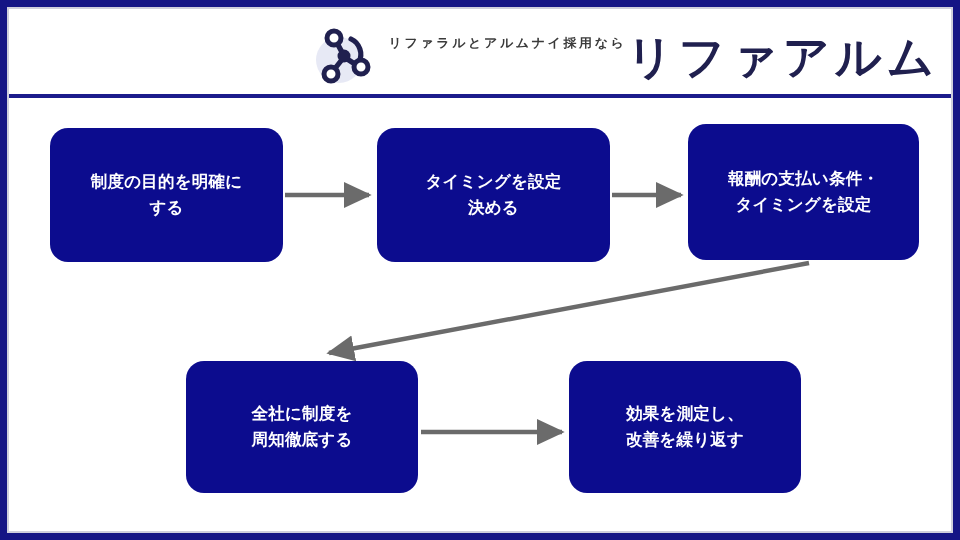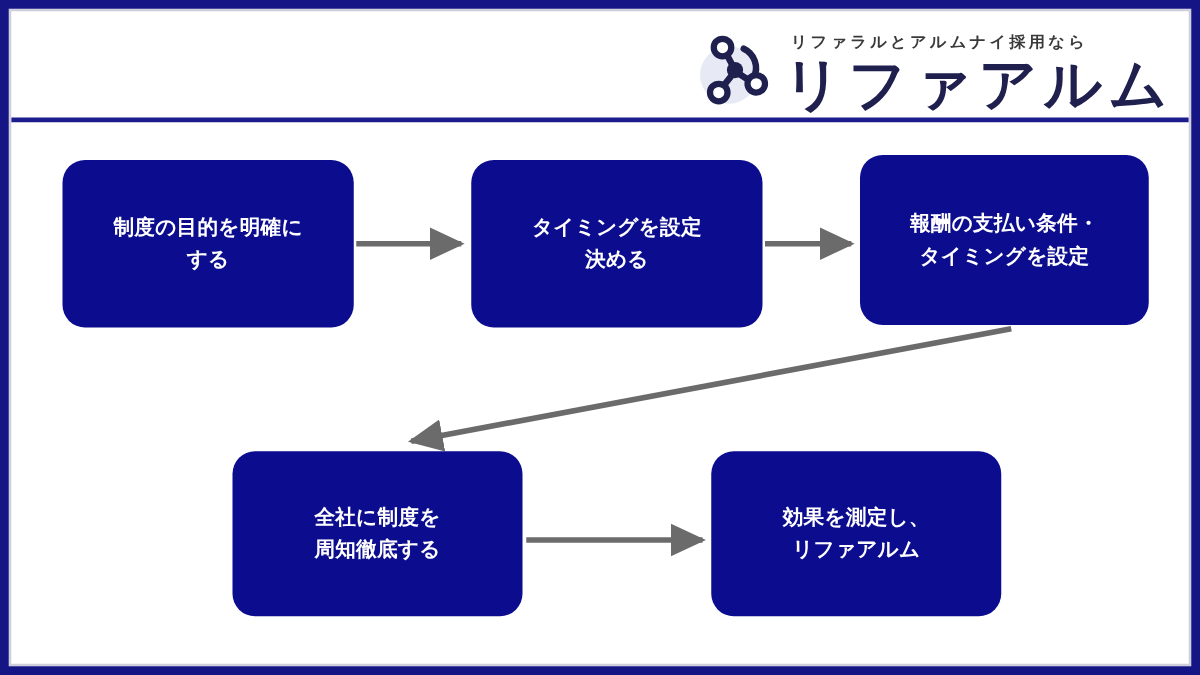--- a/index.html
+++ b/index.html
@@ -79,21 +79,21 @@
   }
   .logo-mark {
     position: relative;
     width: 66px;
     height: 62px;
     flex: 0 0 auto;
   }
   .logo-mark svg { display: block; }
   .logo-text {
     display: flex;
-    flex-direction: column;
+    flex-direction: row;
     align-items: flex-start;
     justify-content: center;
   }
   .logo-tagline {
     font-size: 13px;
     letter-spacing: 2.6px;
     color: #3a3a3a;
     font-weight: 700;
     margin-left: 6px;
     margin-bottom: 1px;
@@ -207,20 +207,20 @@
 周知徹底する</span>
     </div>
 
     <div class="node" style="left:679px; top:26px; width:231px; height:136px;">
       <span>報酬の支払い条件・
 タイミングを設定</span>
     </div>
 
     <div class="node" style="left:560px; top:263px; width:232px; height:132px;">
       <span>効果を測定し、
-リファアルム</span>
+改善を繰り返す</span>
     </div>
 
   </div>
 
   <div class="frame-inner"></div>
   <div class="frame-outer"></div>
 </div>
 
 </body></html>

